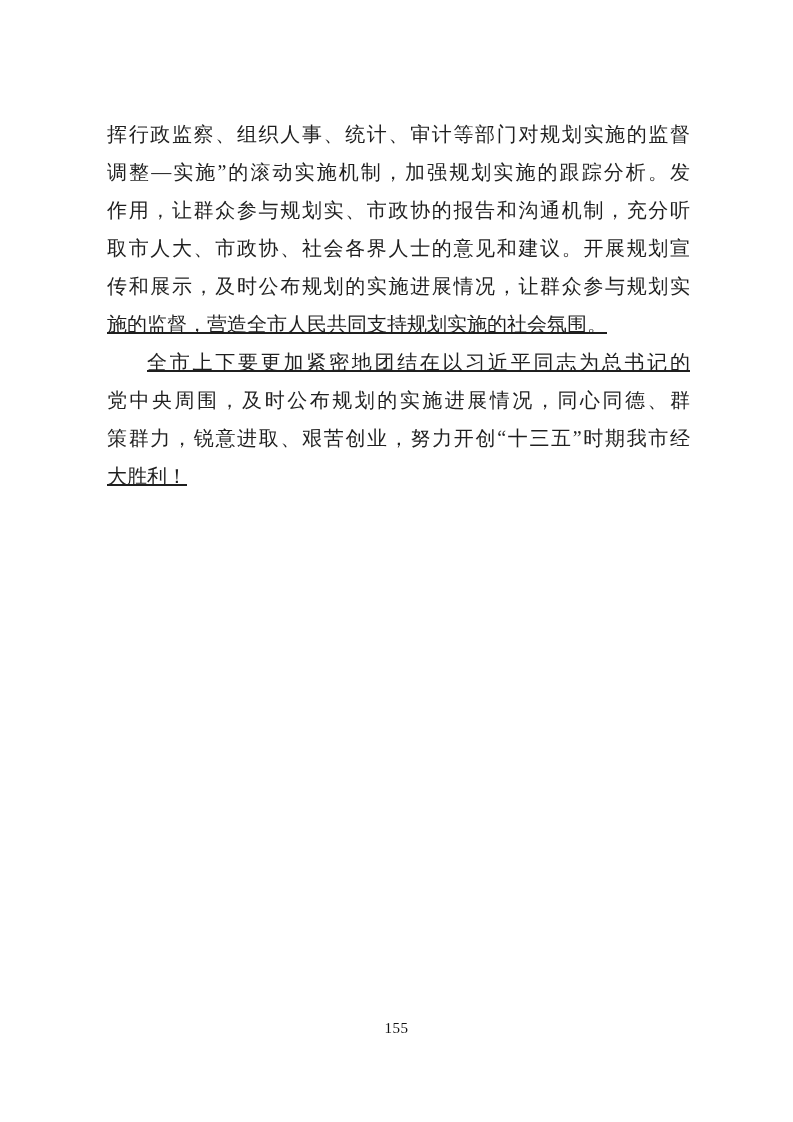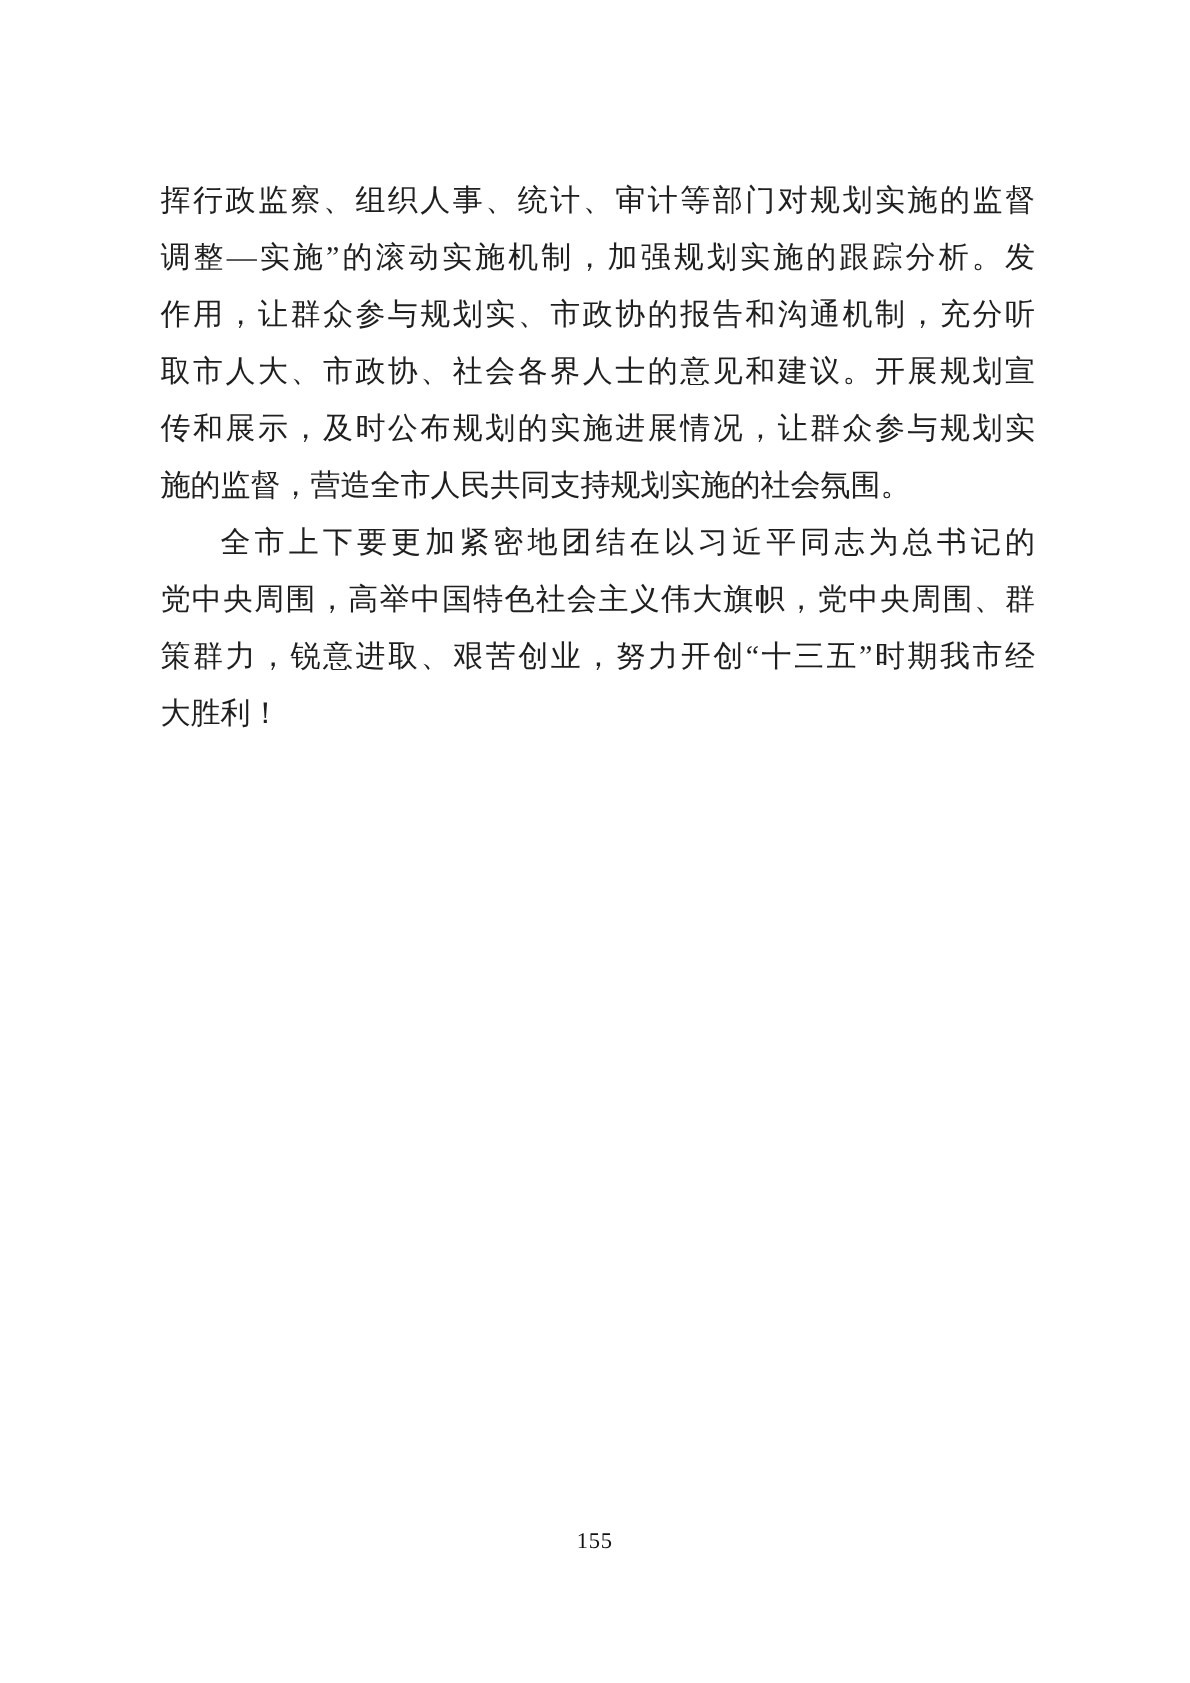--- a/index.html
+++ b/index.html
@@ -25,23 +25,25 @@
     line-height: 38px;
   }
   .line {
     text-align: justify;
     text-align-last: justify;
     height: 38px;
     overflow: hidden;
   }
   .line.para-end {
     text-align-last: left;
+    text-decoration: underline;
   }
   .line.indent {
     text-indent: 2em;
+    text-decoration: underline;
   }
   .page-number {
     position: absolute;
     top: 1020px;
     left: 0;
     width: 100%;
     text-align: center;
     font-size: 15px;
     letter-spacing: 0.5px;
     color: #111111;
@@ -52,18 +54,18 @@
 
 <div class="page">
   <div class="text-block">
     <div class="line">挥行政监察、组织人事、统计、审计等部门对规划实施的监督</div>
     <div class="line">调整—实施”的滚动实施机制，加强规划实施的跟踪分析。发</div>
     <div class="line">作用，让群众参与规划实、市政协的报告和沟通机制，充分听</div>
     <div class="line">取市人大、市政协、社会各界人士的意见和建议。开展规划宣</div>
     <div class="line">传和展示，及时公布规划的实施进展情况，让群众参与规划实</div>
     <div class="line para-end">施的监督，营造全市人民共同支持规划实施的社会氛围。</div>
     <div class="line indent">全市上下要更加紧密地团结在以习近平同志为总书记的</div>
-    <div class="line">党中央周围，高举中国特色社会主义伟大旗帜，党中央周围、群</div>
+    <div class="line">党中央周围，及时公布规划的实施进展情况，同心同德、群</div>
     <div class="line">策群力，锐意进取、艰苦创业，努力开创“十三五”时期我市经</div>
     <div class="line para-end">大胜利！</div>
   </div>
   <div class="page-number">155</div>
 </div>
 
 </body></html>

